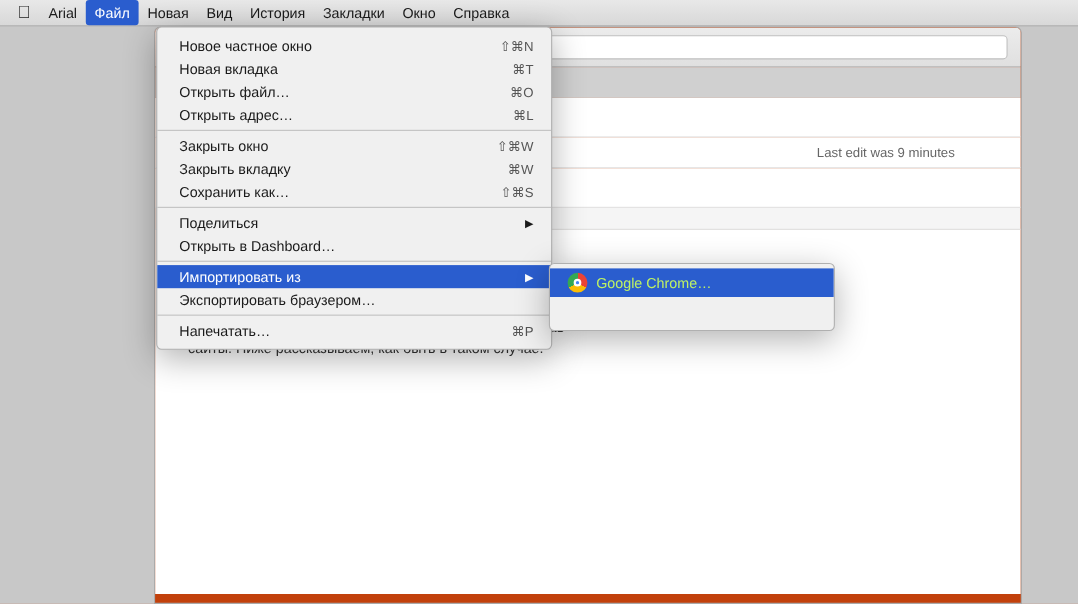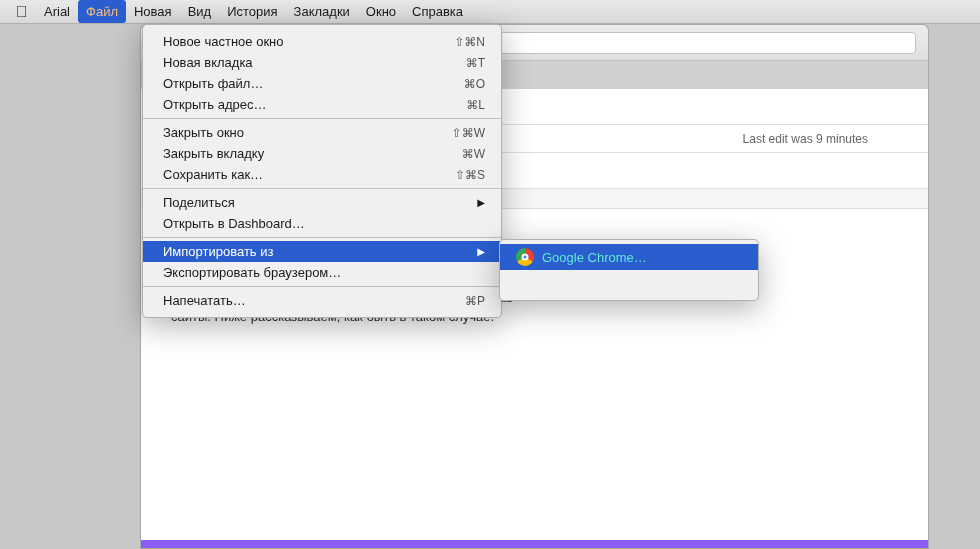--- a/index.html
+++ b/index.html
@@ -36,32 +36,32 @@
       display: flex;
       align-items: center;
       cursor: default;
     }
     .menubar-item.apple {
       font-size: 16px;
       font-weight: bold;
     }
     .menubar-item.active {
       background: #2a5dce;
-      color: #fdba74;
+      color: #ffffff;
       border-radius: 3px;
     }
 
     
     .browser-window {
       position: absolute;
       top: 24px;
       left: 140px;
       width: 789px;
       height: 525px;
-      background: #8b5cf6;
+      background: #c2410c;
       border: 1px solid #aaa;
       border-radius: 6px 6px 0 0;
       overflow: hidden;
     }
 
     .browser-chrome {
       height: 36px;
       background: linear-gradient(to bottom, #ececec, #e0e0e0);
       border-bottom: 1px solid #c0c0c0;
       display: flex;
@@ -299,21 +299,21 @@
     .submenu-item {
       display: flex;
       align-items: center;
       padding: 4px 16px;
       cursor: default;
       color: #1a1a1a;
       gap: 8px;
     }
     .submenu-item.highlighted {
       background: #2a5dce;
-      color: #5eead4;
+      color: #bef264;
     }
 
     .chrome-icon {
       width: 18px;
       height: 18px;
       border-radius: 50%;
       background: conic-gradient(
         #ea4335 0deg 120deg,
         #fbbc05 120deg 240deg,
         #34a853 240deg 360deg

